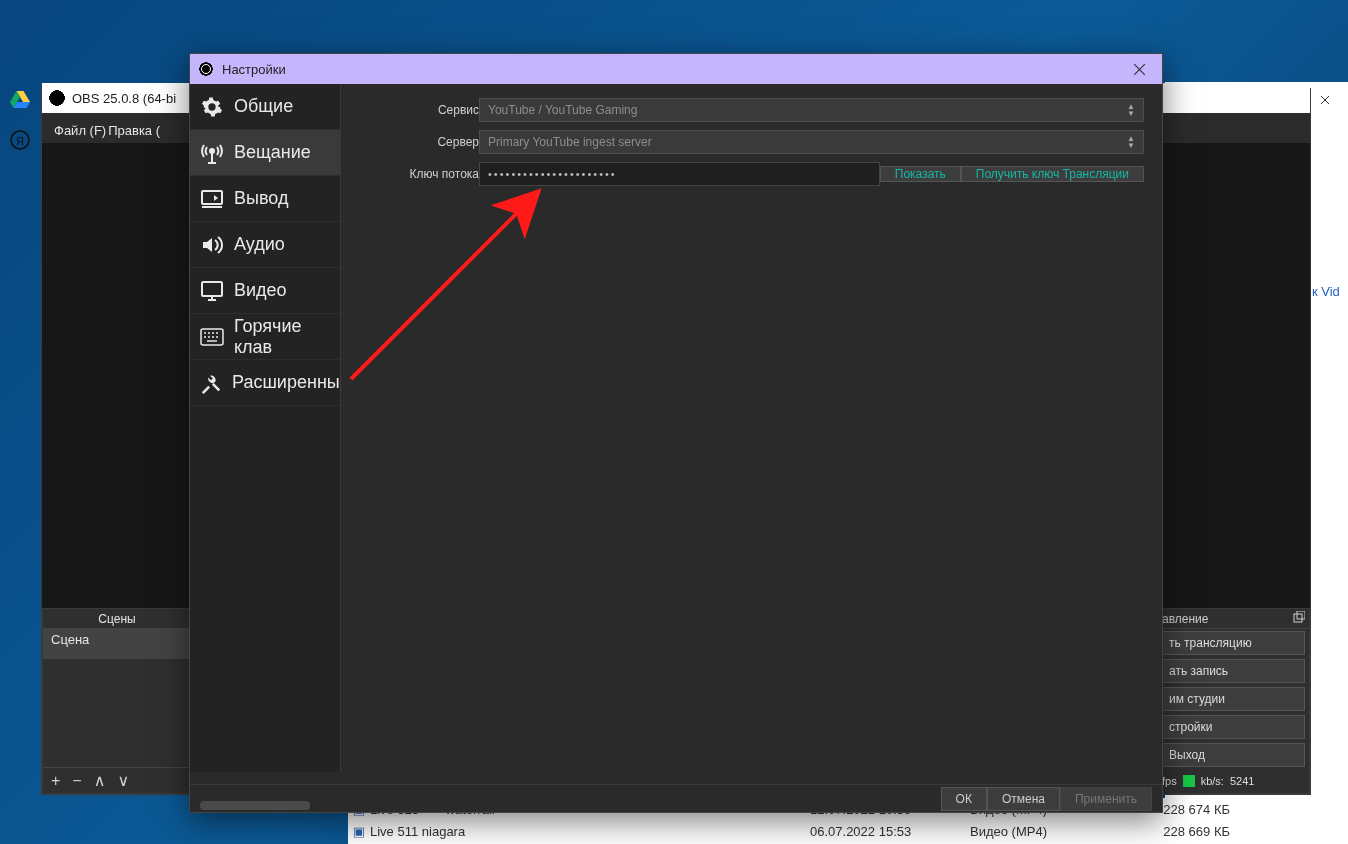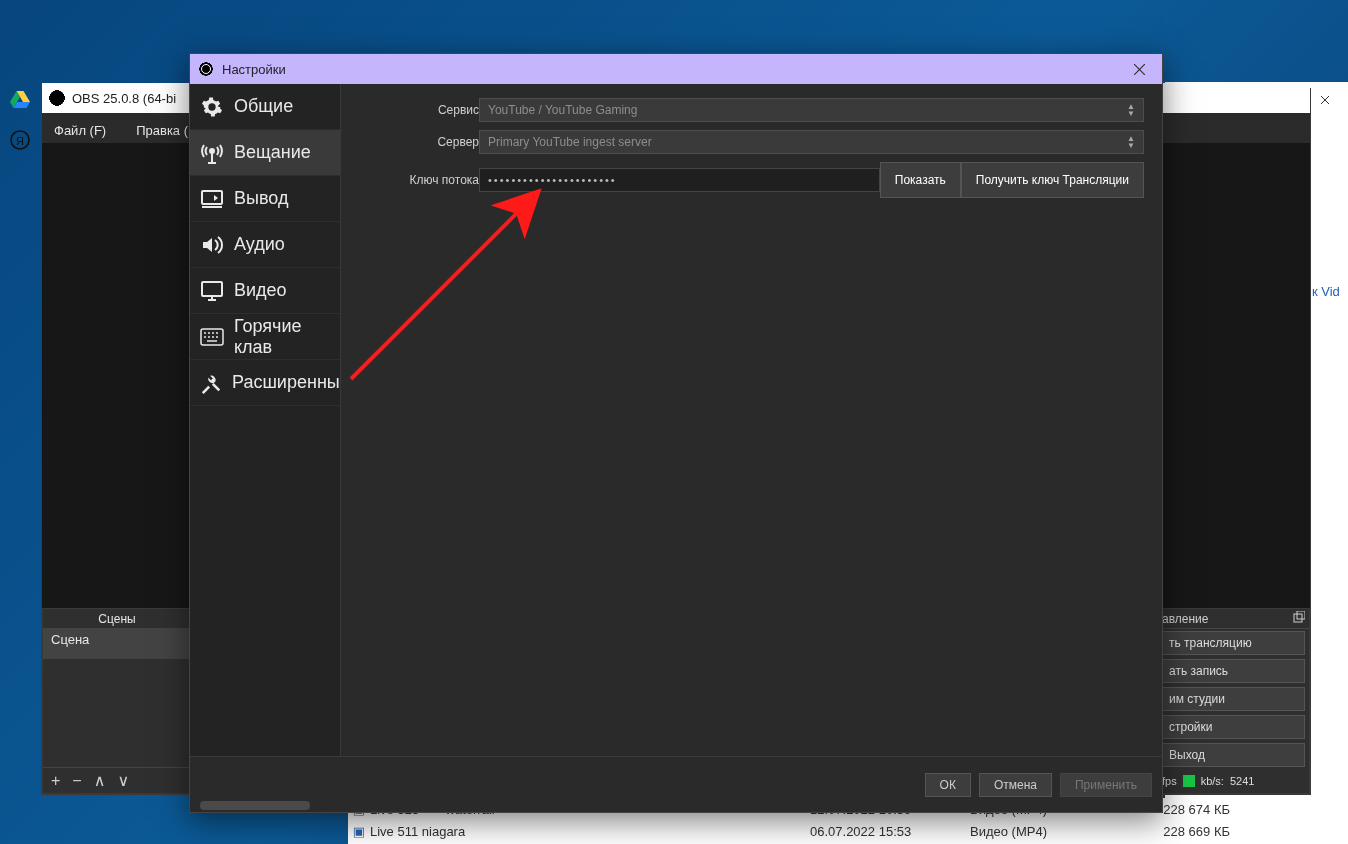--- a/index.html
+++ b/index.html
@@ -14,21 +14,21 @@
 .explorer .wcb{width:46px;height:36px;display:flex;align-items:center;justify-content:center;color:#333}
 
 
 .qicons{position:absolute;left:0;top:80px;width:40px;height:80px}
 .qicon{width:40px;height:40px;display:flex;align-items:center;justify-content:center}
 
 
 .obs{position:absolute;left:41px;top:88px;width:1270px;height:707px;background:#2b2b2b;border:1px solid #3a3a3a} 
 .obs-titlebar{position:absolute;left:0;right:0;top:-6px;height:30px;background:#fff;display:flex;align-items:center;padding-left:6px;color:#222}
 .obs-titlebar .ticon{width:18px;height:18px;margin-right:6px;background:radial-gradient(circle at 50% 50%,#000 0 60%,transparent 62%);border-radius:50%;position:relative}
-.obs-menu{position:absolute;left:4px;top:30px;height:22px;display:flex;gap:30px;color:#e6e6e6;padding:4px 8px}
+.obs-menu{position:absolute;left:4px;top:30px;height:22px;display:flex;gap:2px;color:#e6e6e6;padding:4px 8px}
 .obs-body{position:absolute;left:0;right:0;top:54px;bottom:0;background:#171717}
 
 
 .scenes{position:absolute;left:0;top:519px;width:150px;bottom:0;background:#2f2f2f;border:1px solid #3a3a3a}
 .scenes .hdr{height:20px;text-align:center;color:#e5e5e5;font-size:12px;border-bottom:1px solid #444;display:flex;align-items:center;justify-content:center}
 .scenes .item{height:30px;padding:3px 8px;color:#e6e6e6;background:#434343}
 .scenes .tb{position:absolute;left:0;right:0;bottom:0;height:26px;border-top:1px solid #444;display:flex;gap:12px;align-items:center;padding:0 8px;color:#cfcfcf;font-size:16px}
 
 .controls{position:absolute;right:0;top:519px;width:155px;bottom:0;background:#2f2f2f;border:1px solid #3a3a3a;display:flex;flex-direction:column}
 .controls .hdr{height:20px;color:#cfcfcf;font-size:12px;border-bottom:1px solid #444;display:flex;align-items:center;justify-content:flex-start;padding:0 6px;position:relative}
@@ -38,38 +38,38 @@
 .controls .status .sq{width:12px;height:12px;background:#18c645}
 
 
 .dlg{position:absolute;left:189px;top:53px;width:974px;height:760px;background:#2a2a2a;border:1px solid #444;box-shadow:0 8px 30px rgba(0,0,0,.5)}
 .dlg-titlebar{height:30px;background:#c4b5fd;display:flex;align-items:center;padding-left:8px;color:#222}
 .dlg-titlebar .ticon{width:16px;height:16px;margin-right:8px;border-radius:50%;background:radial-gradient(circle at 50% 50%,#000 0 58%,transparent 60%);position:relative}
 .dlg-titlebar .ticon::after{content:"";position:absolute;inset:3px;border:1px solid #fff;border-radius:50%}
 .dlg-titlebar .closebtn{margin-left:auto;width:46px;height:30px;display:flex;align-items:center;justify-content:center;color:#333}
 
 .dlg-body{position:absolute;left:0;right:0;top:30px;bottom:40px;display:flex;background:#2a2a2a}
-.dlg-foot{position:absolute;left:0;right:0;bottom:0;height:56px;background:#2a2a2a;display:flex;align-items:center;justify-content:flex-end;gap:8px;padding:0 10px;border-top:1px solid #3a3a3a}
+.dlg-foot{position:absolute;left:0;right:0;bottom:0;height:28px;background:#2a2a2a;display:flex;align-items:center;justify-content:flex-end;padding:0 10px;border-top:1px solid #3a3a3a}
 .dlg-foot .btn{height:24px;padding:0 14px;background:#3d3d3d;border:1px solid #555;color:#ccc;font-size:12px;display:flex;align-items:center}
 .dlg-foot .btn.disabled{color:#777;border-color:#444}
 
 .side{width:151px;background:#232323;border-right:1px solid #3a3a3a;overflow:hidden}
 .side .cat{height:46px;display:flex;align-items:center;gap:10px;color:#e9e9e9;padding:0 10px;font-size:18px;border-bottom:1px solid #2d2d2d}
 .side .cat.active{background:#3a3a3a}
 .side .cat .ic{width:24px;height:24px;color:#e9e9e9;display:flex;align-items:center;justify-content:center}
 .side-scroll{height:9px;position:absolute;left:10px;bottom:2px;width:130px;background:transparent}
 .side-scroll .thumb{height:9px;width:110px;background:#4a4a4a;border-radius:4px}
 
 .pane{flex:1;padding:14px 18px;color:#bfbfbf;position:relative}
 .row{display:flex;align-items:center;margin-bottom:8px}
 .row label{width:120px;text-align:right;font-size:12px;color:#cfcfcf}
 .sel{flex:1;height:24px;background:#3a3a3a;border:1px solid #4d4d4d;color:#8d8d8d;padding:0 22px 0 8px;position:relative;font-size:12px;display:flex;align-items:center}
 .sel .chev{position:absolute;right:4px;top:3px;bottom:3px;width:16px;display:flex;flex-direction:column;align-items:center;justify-content:center;font-size:8px;color:#aaa;line-height:7px}
 .txt{height:24px;background:#1f1f1f;border:1px solid #444;color:#bbb;padding:0 8px;font-size:11px;display:flex;align-items:center;letter-spacing:2px}
-.btn2{height:36px;background:#3d3d3d;border:1px solid #555;color:#ffffff;padding:0 14px;font-size:12px;display:flex;align-items:center}
+.btn2{height:16px;background:#3d3d3d;border:1px solid #555;color:#14b8a6;padding:0 14px;font-size:12px;display:flex;align-items:center}
 
 
 .arrow{position:absolute;left:341px;top:184px;width:210px;height:200px;pointer-events:none}
 
 
 .expl-rows{position:absolute;left:348px;bottom:0;right:40px;height:46px;background:#fff;color:#333}
 .expl-rows .r{display:flex;height:22px;align-items:center;font-size:13px}
 .expl-rows .r .ico{width:22px;text-align:center;color:#2a63ab}
 .expl-rows .r .name{width:440px;overflow:hidden}
 .expl-rows .r .date{width:160px}

